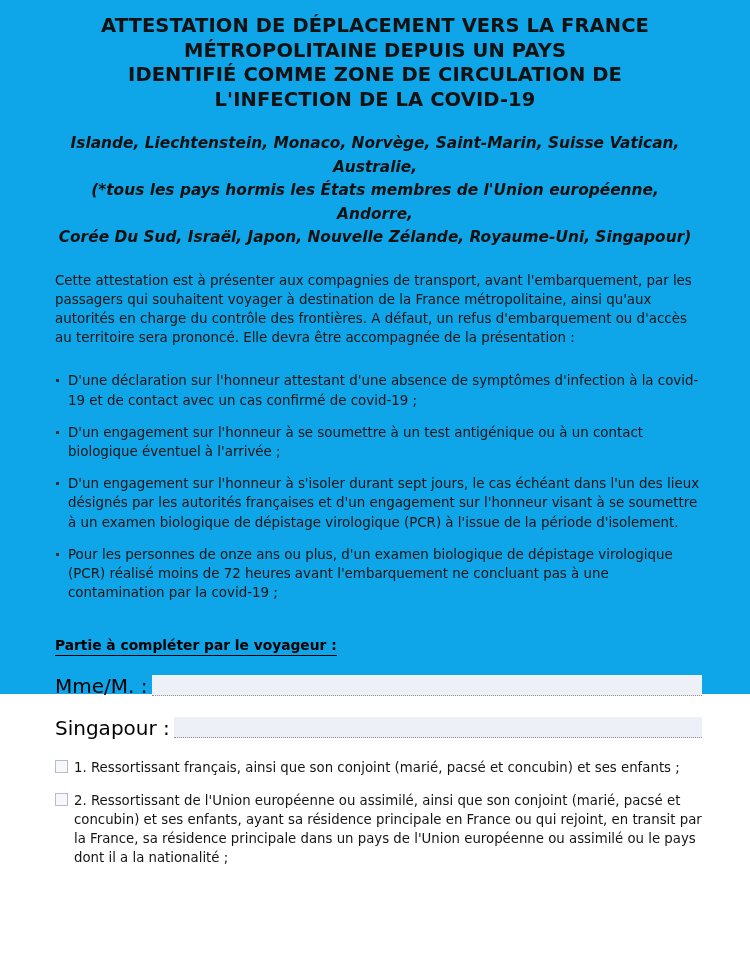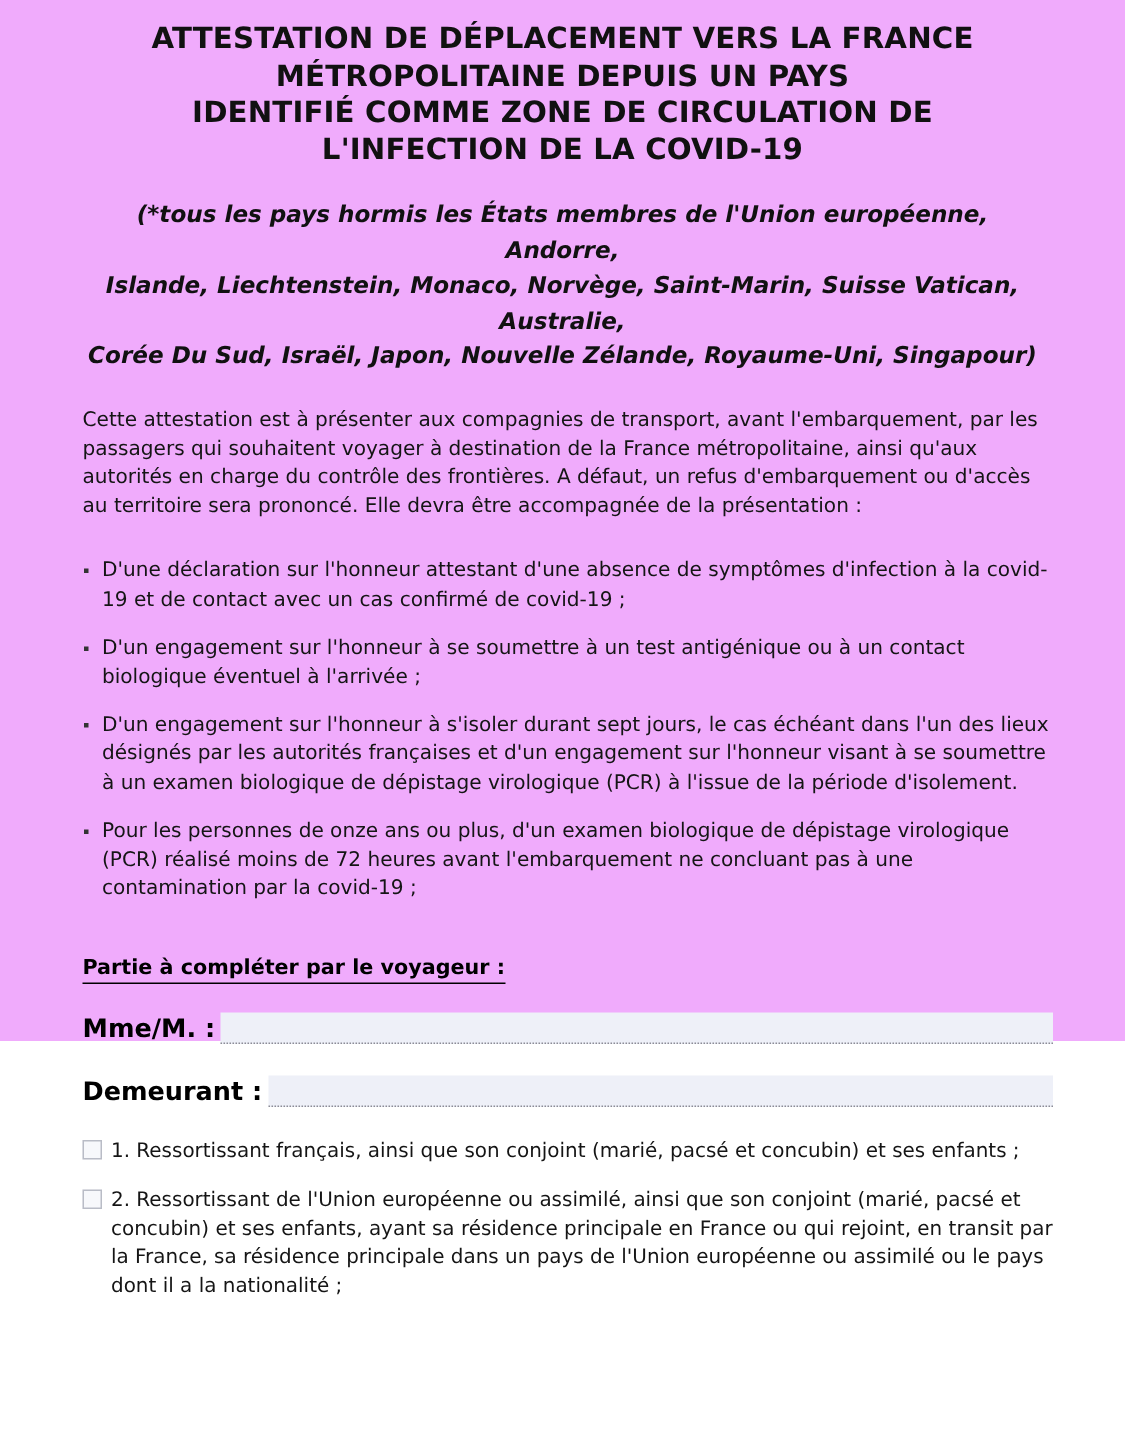--- a/index.html
+++ b/index.html
@@ -14,21 +14,21 @@
     color: #000000;
     overflow: hidden;
     position: relative;
   }
   .page {
     width: 750px;
     height: 694px;
     box-sizing: border-box;
     padding: 0;
     position: relative;
-    background: #f0abfc;
+    background: #0ea5e9;
   }
 
   
   .title-block {
     text-align: center;
     padding: 14px 55px 0 55px;
   }
   .title-line {
     font-weight: bold;
     font-size: 19.5px;
@@ -107,22 +107,22 @@
   .form-area {
     margin-top: 18px;
   }
   .field-row {
     display: flex;
     align-items: flex-end;
     margin-bottom: 20px;
     height: 22px;
   }
   .field-label {
-    font-weight: bold;
-    font-size: 17px;
+    font-weight: normal;
+    font-size: 20px;
     line-height: 17px;
     white-space: nowrap;
     flex: 0 0 auto;
     padding-bottom: 1px;
   }
   .field-input {
     flex: 1 1 auto;
     height: 21px;
     background: #eef0f8;
     border: none;
@@ -185,22 +185,22 @@
 <div class="page">
 
   <div class="title-block">
     <div class="title-line">ATTESTATION DE DÉPLACEMENT VERS LA FRANCE</div>
     <div class="title-line">MÉTROPOLITAINE DEPUIS UN PAYS</div>
     <div class="title-line">IDENTIFIÉ COMME ZONE DE CIRCULATION DE</div>
     <div class="title-line">L'INFECTION DE LA COVID-19</div>
   </div>
 
   <div class="subtitle-block">
+    <div class="subtitle-line">Islande, Liechtenstein, Monaco, Norvège, Saint-Marin, Suisse Vatican, Australie,</div>
     <div class="subtitle-line">(*tous les pays hormis les États membres de l'Union européenne, Andorre,</div>
-    <div class="subtitle-line">Islande, Liechtenstein, Monaco, Norvège, Saint-Marin, Suisse Vatican, Australie,</div>
     <div class="subtitle-line">Corée Du Sud, Israël, Japon, Nouvelle Zélande, Royaume-Uni, Singapour)</div>
   </div>
 
   <div class="content">
 
     <div class="intro">Cette attestation est à présenter aux compagnies de transport, avant l'embarquement, par les passagers qui souhaitent voyager à destination de la France métropolitaine, ainsi qu'aux autorités en charge du contrôle des frontières. A défaut, un refus d'embarquement ou d'accès au territoire sera prononcé. Elle devra être accompagnée de la présentation :</div>
 
     <ul class="bullets">
       <li>D'une déclaration sur l'honneur attestant d'une absence de symptômes d'infection à la covid-19 et de contact avec un cas confirmé de covid-19 ;</li>
       <li>D'un engagement sur l'honneur à se soumettre à un test antigénique ou à un contact biologique éventuel à l'arrivée ;</li>
@@ -215,21 +215,21 @@
 
     <div class="form-area">
 
       <div class="field-row">
         <span class="field-label">Mme/M. :</span>
         <input class="field-input" type="text" placeholder="" style="">
       </div>
 
 
       <div class="field-row">
-        <span class="field-label">Demeurant :</span>
+        <span class="field-label">Singapour :</span>
         <input class="field-input" type="text" placeholder="" style="">
       </div>
 
     </div>
 
 
     <div class="options">
 
       <div class="option">
         <span class="checkbox"></span>

